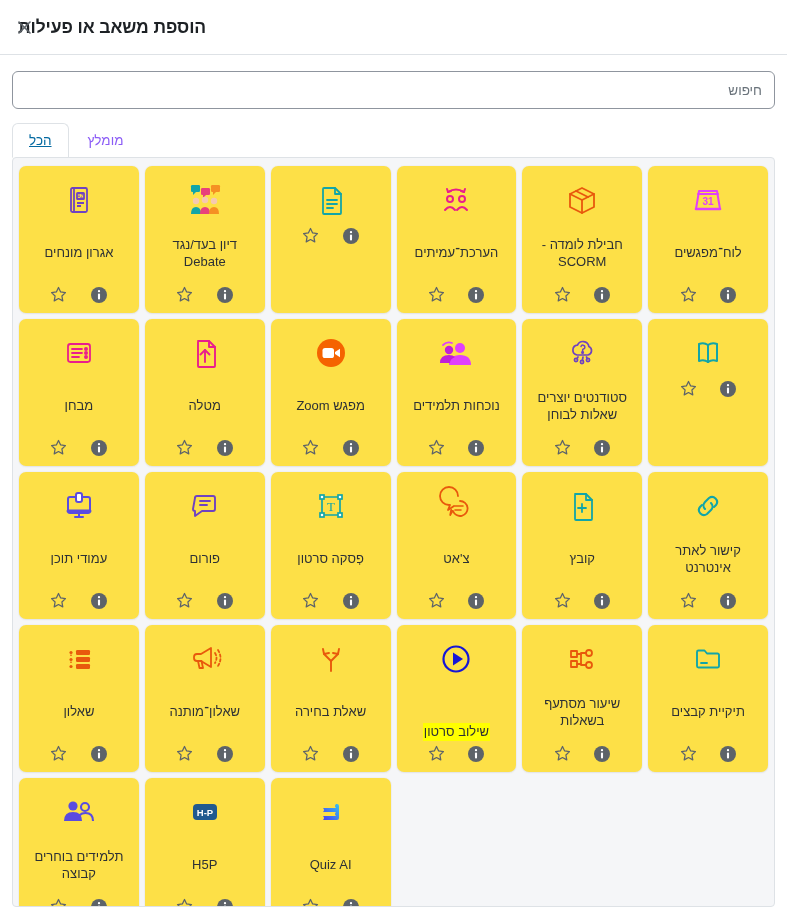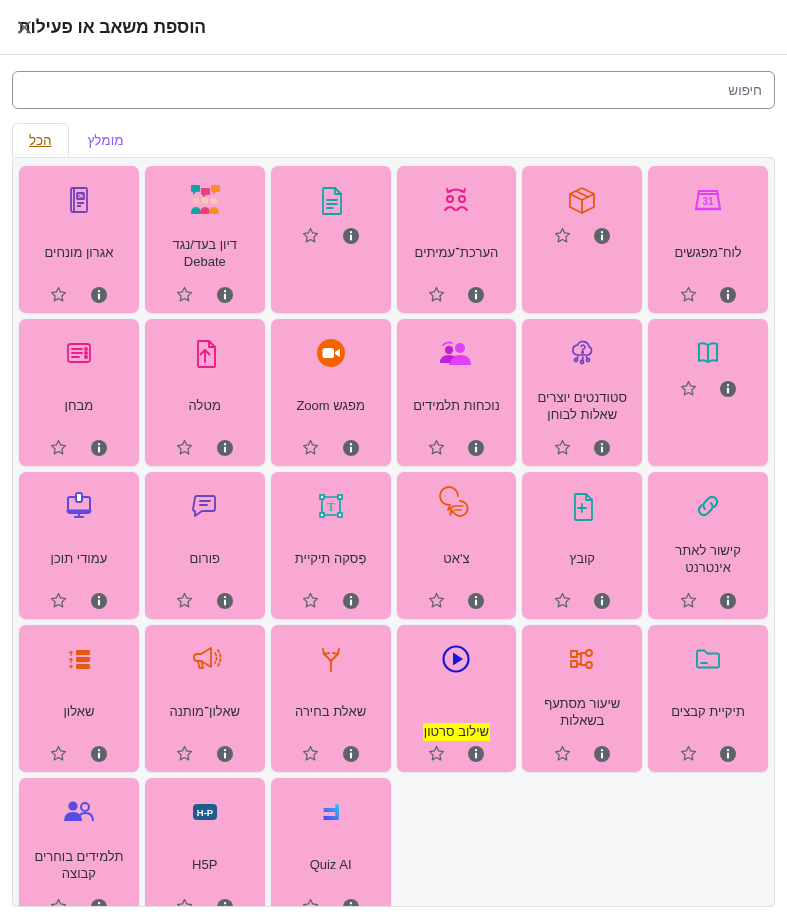--- a/index.html
+++ b/index.html
@@ -76,21 +76,21 @@
     font-size: 13.5px;
     padding: 8px 16px 7px 16px;
     cursor: pointer;
     border: 1px solid transparent;
     border-radius: 6px 6px 0 0;
     background: transparent;
     font-family: inherit;
     line-height: 1.3;
   }
   .tab.active {
-    color: #a16207;
+    color: #0369a1;
     background: #fff;
     border-color: #dee2e6 #dee2e6 #fff #dee2e6;
     text-decoration: underline;
   }
   .tab.inactive { color: #8b5cf6; }
 
   
   .grid-outer {
     margin: 0 12px 10px 12px;
     border: 1px solid #dee2e6;
@@ -103,21 +103,21 @@
   .grid {
     display: grid;
     grid-template-columns: repeat(6, 1fr);
     grid-auto-rows: 147px;
     gap: 6px;
     direction: rtl;
   }
   .cell-empty { background: transparent; }
 
   .tile {
-    background: #f9a8d4;
+    background: #fde047;
     border-radius: 7px;
     box-shadow: 0 1px 2px rgba(0,0,0,0.06), 0 0 0 1px rgba(0,0,0,0.02);
     display: flex;
     flex-direction: column;
     align-items: center;
     padding: 10px 4px 8px 4px;
     cursor: pointer;
     overflow: hidden;
   }
   .tile-icon {
@@ -214,20 +214,23 @@
           </div>
         </div>
         <div class="tile">
           <div class="tile-icon">
             <svg width="40" height="40" viewBox="0 0 40 40" fill="none" stroke="#e8590c" stroke-width="1.8" stroke-linejoin="round" stroke-linecap="round">
       <path d="M20 8 L32 14 V27 L20 33 L8 27 V14 Z"></path>
               <path d="M8 14 L20 20 L32 14"></path>
               <path d="M20 20 V33"></path>
               <path d="M14 11 L26 17"></path>
     </svg>
+          </div>
+          <div class="tile-label">
+            <span>חבילת לומדה - SCORM</span>
           </div>
           <div class="tile-actions">
             <span class="act">
               <svg width="18" height="18" viewBox="0 0 18 18">
     <circle cx="9" cy="9" r="8" fill="#5d6369"></circle>
     <circle cx="9" cy="5.2" r="1.15" fill="#fff"></circle>
     <rect x="7.95" y="7.4" width="2.1" height="6" rx="1" fill="#fff"></rect>
   </svg>
             </span>
             <span class="act">
@@ -597,21 +600,21 @@
             <svg width="40" height="40" viewBox="0 0 40 40" fill="none" stroke="#12a5a8" stroke-width="1.7">
       <rect x="11" y="11" width="18" height="18" rx="1"></rect>
       <text x="20" y="25" font-size="13" font-family="Liberation Serif, serif" fill="#12a5a8" stroke="none" text-anchor="middle">T</text>
       <rect x="9" y="9" width="4" height="4" fill="#fff"></rect>
               <rect x="27" y="9" width="4" height="4" fill="#fff"></rect>
       <rect x="9" y="27" width="4" height="4" fill="#fff"></rect>
               <rect x="27" y="27" width="4" height="4" fill="#fff"></rect>
     </svg>
           </div>
           <div class="tile-label">
-            <span>פְסקה תיקיית</span>
+            <span>פְסקה סרטון</span>
           </div>
           <div class="tile-actions">
             <span class="act">
               <svg width="18" height="18" viewBox="0 0 18 18">
     <circle cx="9" cy="9" r="8" fill="#5d6369"></circle>
     <circle cx="9" cy="5.2" r="1.15" fill="#fff"></circle>
     <rect x="7.95" y="7.4" width="2.1" height="6" rx="1" fill="#fff"></rect>
   </svg>
             </span>
             <span class="act">

